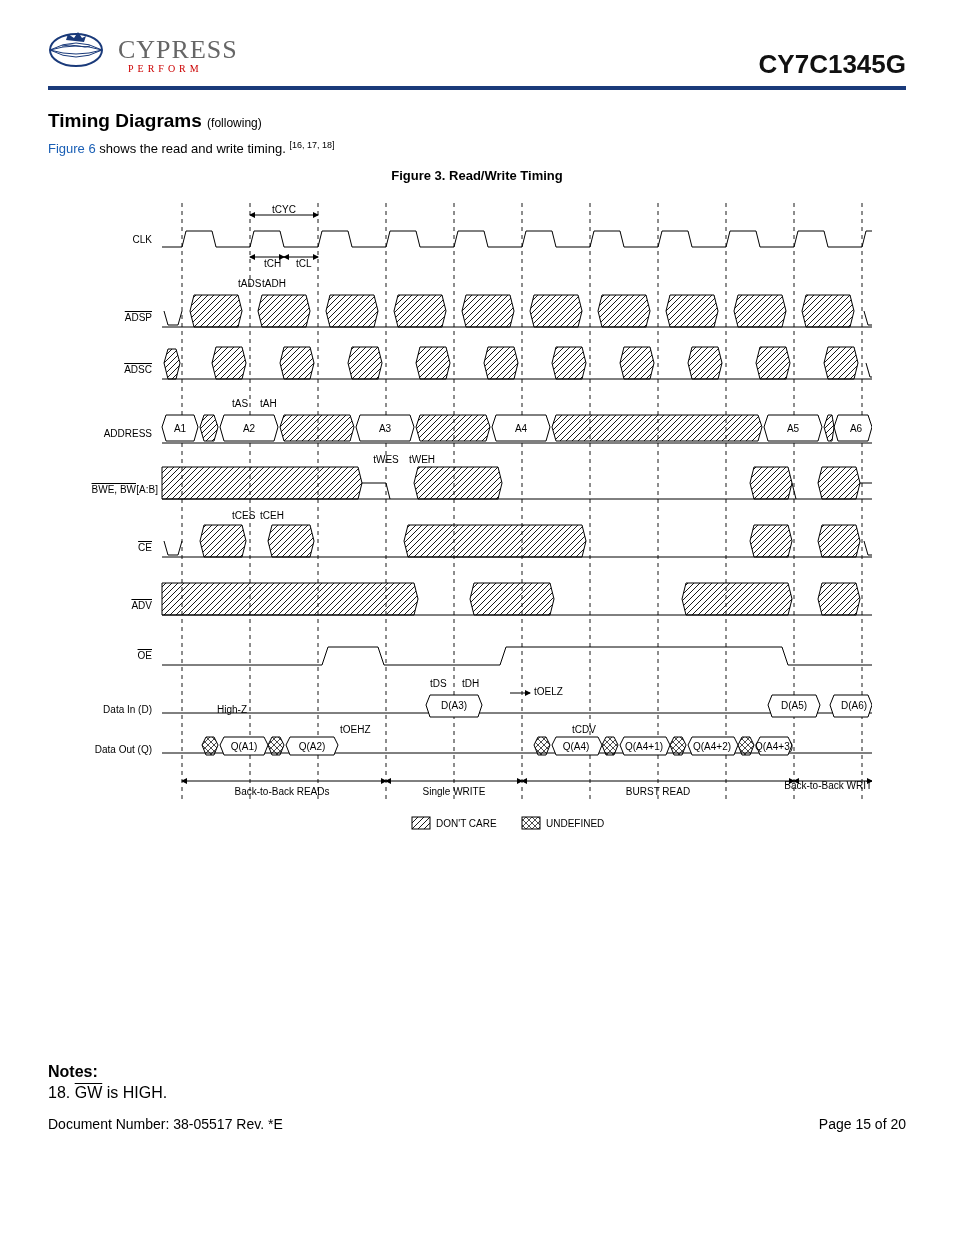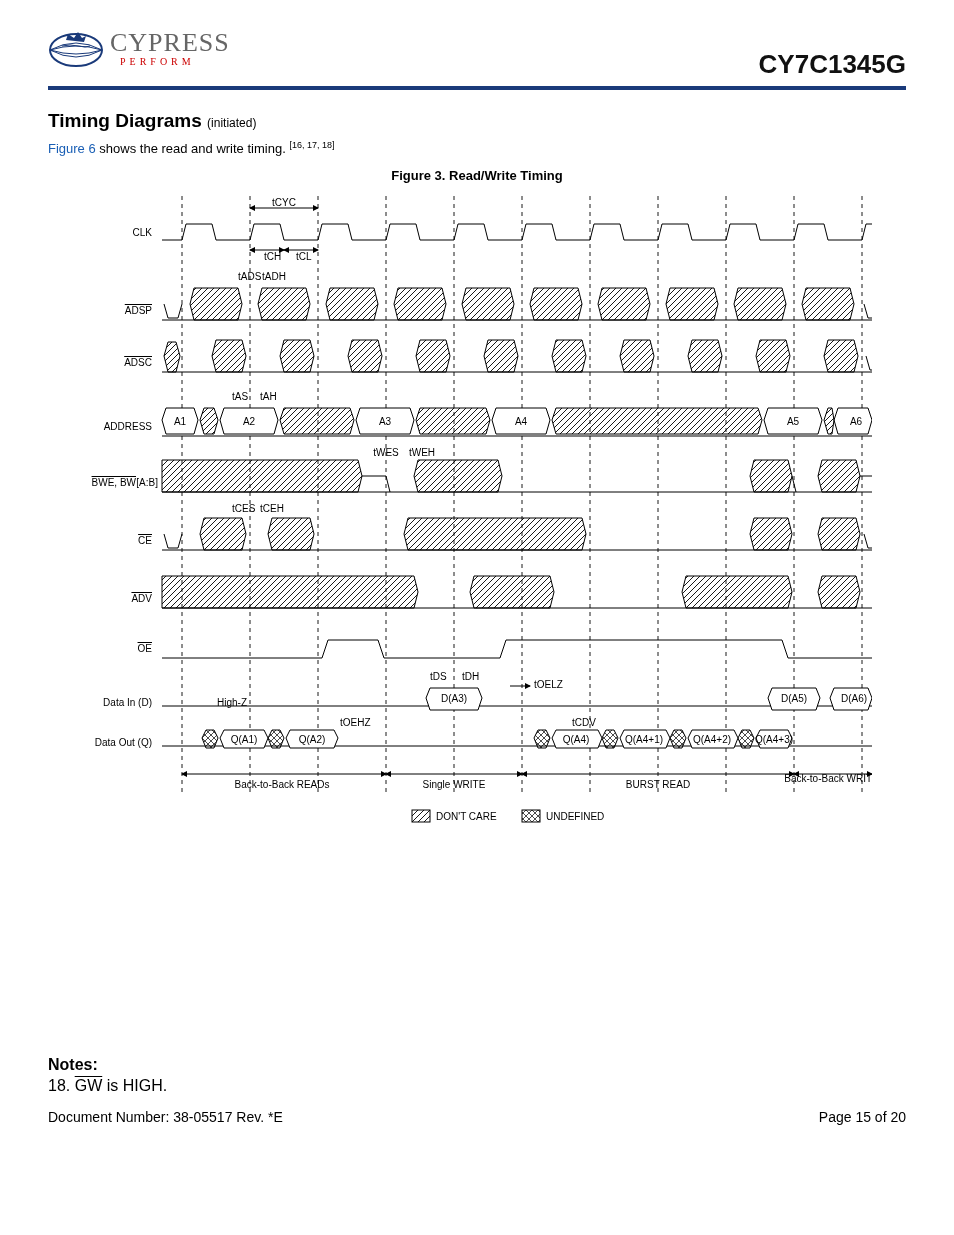--- a/index.html
+++ b/index.html
@@ -1,29 +1,29 @@
 <!DOCTYPE html>
 <html><head>
 <meta charset="utf-8">
 <style>
   *{margin:0;padding:0;box-sizing:border-box}
   body{font-family:Arial,Helvetica,sans-serif;background:#fff;color:#000;width:954px;margin:0 auto;position:relative;padding:30px 48px 40px}
   .header{display:flex;justify-content:space-between;align-items:flex-end;border-bottom:4px solid #1a3a7a;padding-bottom:6px;margin-bottom:20px}
-  .logo{display:flex;gap:12px}
+  .logo{display:flex;align-items:center;gap:20px}
   .logo svg{display:block}
   .logo-txt{display:flex;flex-direction:column;margin-left:-6px}
   .logo-txt .name{font-family:"Times New Roman",serif;font-size:26px;color:#666;letter-spacing:1px;line-height:1}
   .logo-txt .tag{font-family:"Times New Roman",serif;font-size:10px;color:#c00;letter-spacing:4px;margin-left:10px}
   .part{font-size:26px;font-weight:bold;color:#111}
   h1{font-size:19px;font-weight:bold;margin-bottom:8px}
   h1 .cont{font-size:12px;font-weight:normal}
   .intro{font-size:13px;margin-bottom:12px}
   .intro .link{color:#1a5fb5}
   .intro sup{font-size:9px}
-  .fig-title{text-align:center;font-weight:bold;font-size:13px;margin-bottom:3px}
+  .fig-title{text-align:center;font-weight:bold;font-size:13px;margin-bottom:10px}
   .diagram{margin:0 auto 28px;position:relative}
   .diagram svg{display:block;margin:0 auto}
   .lbl{font-size:10px;font-family:Arial}
   .notes{margin-top:230px;font-size:16px}
   .notes b{font-weight:bold}
   .notes ol{list-style:none;margin-top:3px}
   .ov{text-decoration:overline}
   .footer{display:flex;justify-content:space-between;font-size:14px;margin-top:14px}
 </style>
 </head>
@@ -43,21 +43,21 @@
     <div class="logo-txt">
       <span class="name">CYPRESS</span>
       <span class="tag">PERFORM</span>
     </div>
   </div>
   <div class="part">CY7C1345G</div>
 </div>
 
 <h1>
   <span>Timing Diagrams</span>
-  <span class="cont">(initiated)</span>
+  <span class="cont">(following)</span>
 </h1>
 
 <p class="intro">
   <span class="link">Figure 6</span>
   <span>shows the read and write timing.</span>
   <sup>[16, 17, 18]</sup>
 </p>
 
 <div class="fig-title">Figure 3. Read/Write Timing</div>
 

